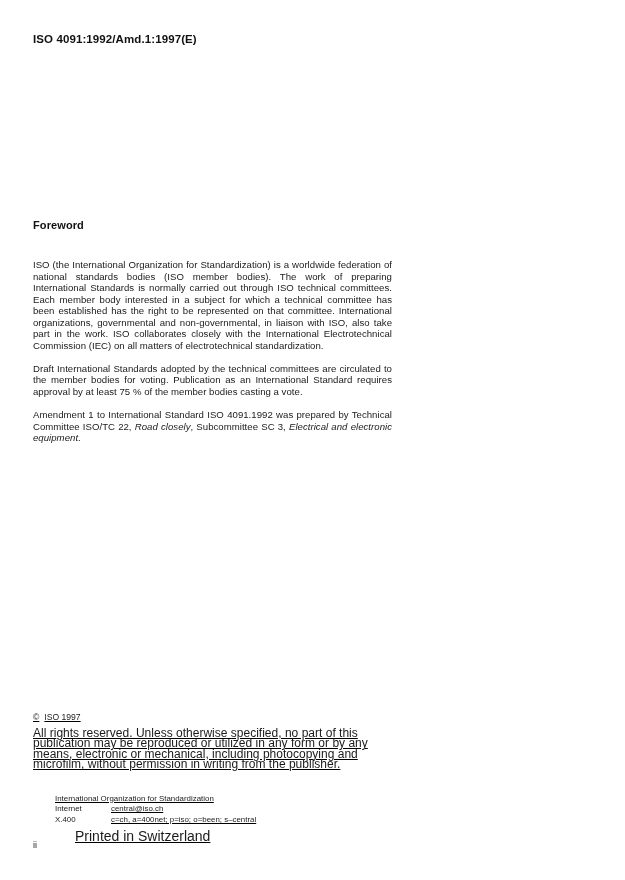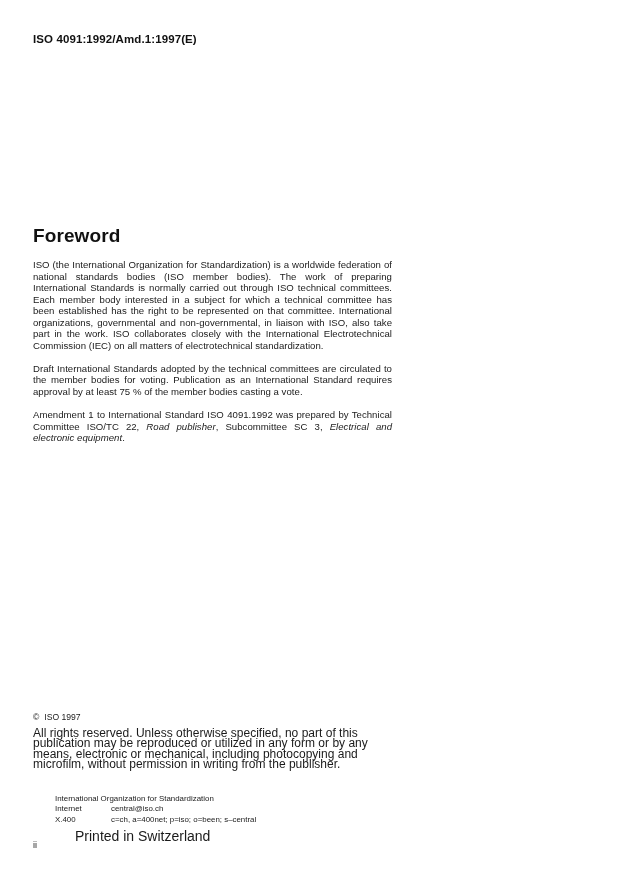--- a/index.html
+++ b/index.html
@@ -34,21 +34,21 @@
     letter-spacing: 0.1px;
     white-space: nowrap;
     color: #111;
   }
 
   
   .section-title {
     position: absolute;
     left: 33px;
     top: 212px;
-    font-size: 19px;
+    font-size: 11px;
     font-weight: bold;
     letter-spacing: 0.1px;
     color: #111;
   }
 
   .body-block {
     position: absolute;
     left: 33px;
     top: 259px;
     width: 359px;
@@ -67,20 +67,21 @@
   .para em {
     font-style: italic;
   }
 
   
   .colophon {
     position: absolute;
     left: 33px;
     top: 712px;
     width: 375px;
+    text-decoration: underline;
   }
 
   .copyright-line {
     font-size: 8.6px;
     line-height: 10px;
     color: #1a1a1a;
     white-space: nowrap;
     margin-bottom: 6px;
   }
   .copyright-line .c-sym {
@@ -134,21 +135,21 @@
 
   <div class="doc-header">ISO 4091:1992/Amd.1:1997(E)</div>
 
   <h1 class="section-title">Foreword</h1>
 
   <div class="body-block">
     <p class="para">ISO (the International Organization for Standardization) is a worldwide federation of national standards bodies (ISO member bodies). The work of preparing International Standards is normally carried out through ISO technical committees. Each member body interested in a subject for which a technical committee has been established has the right to be represented on that committee. International organizations, governmental and non-governmental, in liaison with ISO, also take part in the work. ISO collaborates closely with the International Electrotechnical Commission (IEC) on all matters of electrotechnical standardization.</p>
 
     <p class="para">Draft International Standards adopted by the technical committees are circulated to the member bodies for voting. Publication as an International Standard requires approval by at least 75 % of the member bodies casting a vote.</p>
 
-    <p class="para"><span>Amendment 1 to International Standard ISO 4091.1992 was prepared by Technical Committee ISO/TC 22, </span><em>Road publisher</em><span>, Subcommittee SC 3, </span><em>Electrical and electronic equipment</em><span>.</span></p>
+    <p class="para"><span>Amendment 1 to International Standard ISO 4091.1992 was prepared by Technical Committee ISO/TC 22, </span><em>Road closely</em><span>, Subcommittee SC 3, </span><em>Electrical and electronic equipment</em><span>.</span></p>
   </div>
 
   <div class="colophon">
     <div class="copyright-line"><span class="c-sym">©</span><span>ISO 1997</span></div>
 
     <div class="rights">All rights reserved. Unless otherwise specified, no part of this publication may be reproduced or utilized in any form or by any means, electronic or mechanical, including photocopying and microfilm, without permission in writing from the publisher.</div>
 
     <div class="address">
       <div class="addr-row">International Organization for Standardization</div>
       <div class="addr-row"><span class="addr-label">Internet</span><span>central@iso.ch</span></div>

